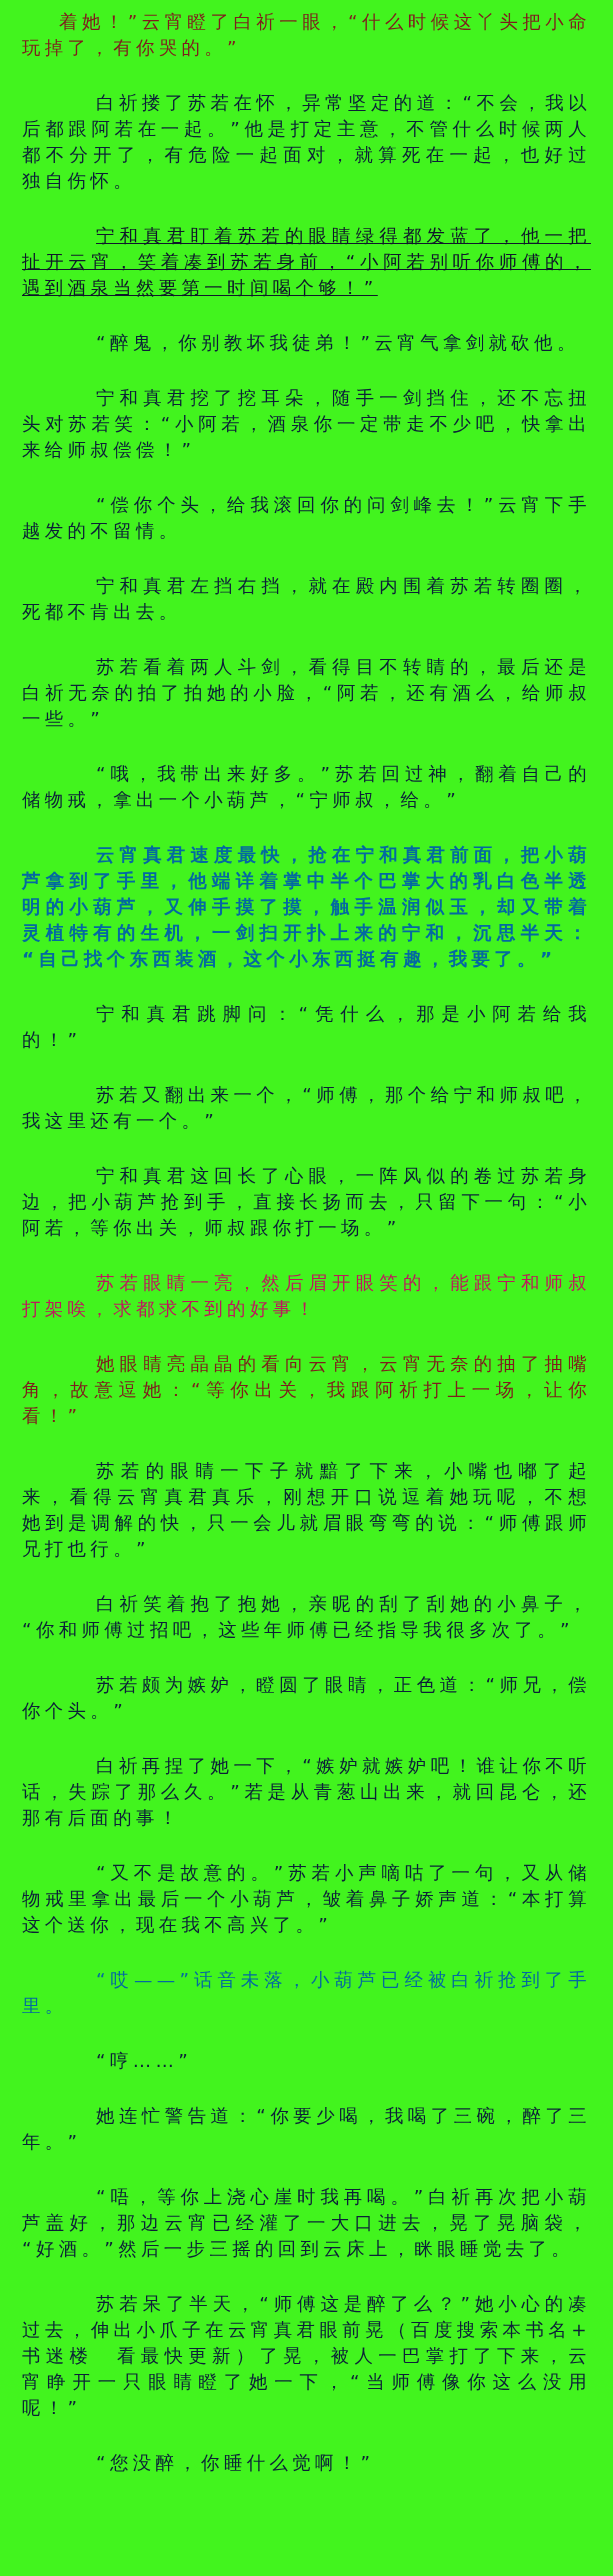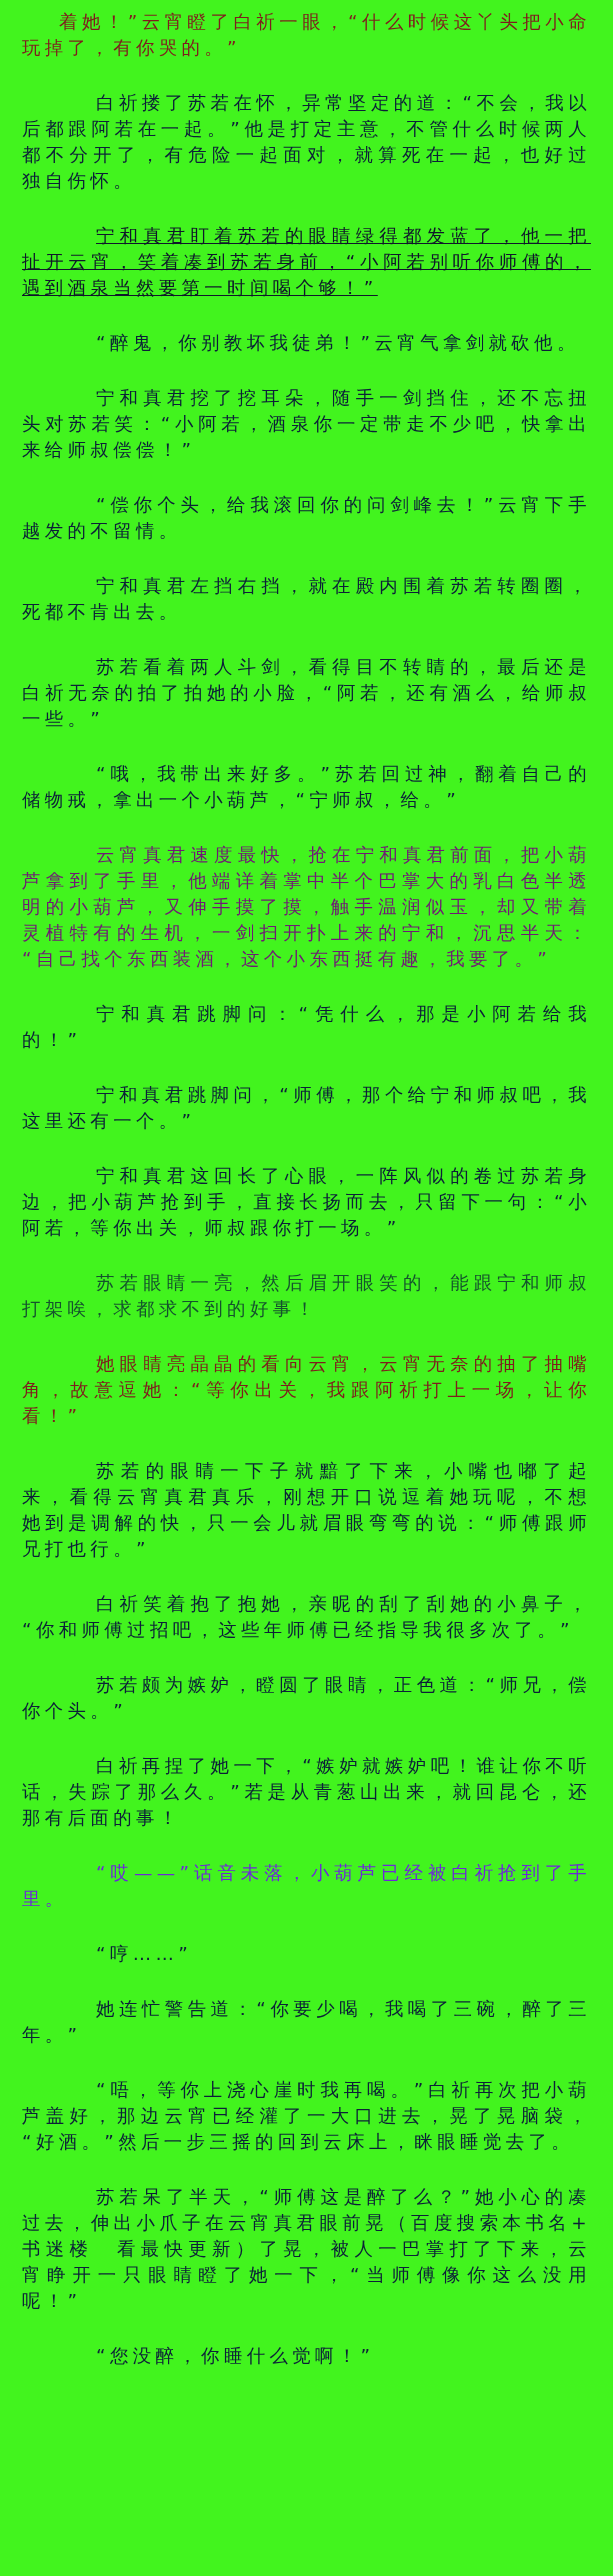--- a/index.html
+++ b/index.html
@@ -41,30 +41,31 @@
 <main class="page" id="paragraphs-container" style="color: rgb(12, 32, 56);">
     <p class="para small-indent" style="color: #7f1d1d;">着她！”云宵瞪了白祈一眼，“什么时候这丫头把小命玩掉了，有你哭的。”</p>
     <p class="para" style="color: rgb(12, 32, 56);">白祈搂了苏若在怀，异常坚定的道：“不会，我以后都跟阿若在一起。”他是打定主意，不管什么时候两人都不分开了，有危险一起面对，就算死在一起，也好过独自伤怀。</p>
     <p class="para" style="color: #0f172a; text-decoration: underline;">宁和真君盯着苏若的眼睛绿得都发蓝了，他一把扯开云宵，笑着凑到苏若身前，“小阿若别听你师傅的，遇到酒泉当然要第一时间喝个够！”</p>
     <p class="para" style="color: rgb(12, 32, 56);">“醉鬼，你别教坏我徒弟！”云宵气拿剑就砍他。</p>
     <p class="para" style="color: rgb(12, 32, 56);">宁和真君挖了挖耳朵，随手一剑挡住，还不忘扭头对苏若笑：“小阿若，酒泉你一定带走不少吧，快拿出来给师叔偿偿！”</p>
     <p class="para" style="color: rgb(12, 32, 56);">“偿你个头，给我滚回你的问剑峰去！”云宵下手越发的不留情。</p>
     <p class="para" style="color: rgb(12, 32, 56);">宁和真君左挡右挡，就在殿内围着苏若转圈圈，死都不肯出去。</p>
     <p class="para" style="color: rgb(12, 32, 56);">苏若看着两人斗剑，看得目不转睛的，最后还是白祈无奈的拍了拍她的小脸，“阿若，还有酒么，给师叔一些。”</p>
     <p class="para" style="color: rgb(12, 32, 56);">“哦，我带出来好多。”苏若回过神，翻着自己的储物戒，拿出一个小葫芦，“宁师叔，给。”</p>
-    <p class="para" style="color: #701a75;">云宵真君速度最快，抢在宁和真君前面，把小葫芦拿到了手里，他端详着掌中半个巴掌大的乳白色半透明的小葫芦，又伸手摸了摸，触手温润似玉，却又带着灵植特有的生机，一剑扫开扑上来的宁和，沉思半天：“自己找个东西装酒，这个小东西挺有趣，我要了。”</p>
+    <p class="para" style="color: #0369a1; font-weight: bold;">云宵真君速度最快，抢在宁和真君前面，把小葫芦拿到了手里，他端详着掌中半个巴掌大的乳白色半透明的小葫芦，又伸手摸了摸，触手温润似玉，却又带着灵植特有的生机，一剑扫开扑上来的宁和，沉思半天：“自己找个东西装酒，这个小东西挺有趣，我要了。”</p>
     <p class="para" style="color: rgb(12, 32, 56);">宁和真君跳脚问：“凭什么，那是小阿若给我的！”</p>
-    <p class="para" style="color: rgb(12, 32, 56);">宁和真君跳脚问，“师傅，那个给宁和师叔吧，我这里还有一个。”</p>
+    <p class="para" style="color: rgb(12, 32, 56);">苏若又翻出来一个，“师傅，那个给宁和师叔吧，我这里还有一个。”</p>
     <p class="para" style="color: rgb(12, 32, 56);">宁和真君这回长了心眼，一阵风似的卷过苏若身边，把小葫芦抢到手，直接长扬而去，只留下一句：“小阿若，等你出关，师叔跟你打一场。”</p>
-    <p class="para" style="color: #14532d;">苏若眼睛一亮，然后眉开眼笑的，能跟宁和师叔打架唉，求都求不到的好事！</p>
+    <p class="para" style="color: #be185d;">苏若眼睛一亮，然后眉开眼笑的，能跟宁和师叔打架唉，求都求不到的好事！</p>
     <p class="para" style="color: #7f1d1d;">她眼睛亮晶晶的看向云宵，云宵无奈的抽了抽嘴角，故意逗她：“等你出关，我跟阿祈打上一场，让你看！”</p>
     <p class="para" style="color: rgb(12, 32, 56);">苏若的眼睛一下子就黯了下来，小嘴也嘟了起来，看得云宵真君真乐，刚想开口说逗着她玩呢，不想她到是调解的快，只一会儿就眉眼弯弯的说：“师傅跟师兄打也行。”</p>
     <p class="para" style="color: rgb(12, 32, 56);">白祈笑着抱了抱她，亲昵的刮了刮她的小鼻子，“你和师傅过招吧，这些年师傅已经指导我很多次了。”</p>
     <p class="para" style="color: rgb(12, 32, 56);">苏若颇为嫉妒，瞪圆了眼睛，正色道：“师兄，偿你个头。”</p>
     <p class="para" style="color: rgb(12, 32, 56);">白祈再捏了她一下，“嫉妒就嫉妒吧！谁让你不听话，失踪了那么久。”若是从青葱山出来，就回昆仑，还那有后面的事！</p>
-    <p class="para" style="color: #6d28d9;">“哎——”话音未落，小葫芦已经被白祈抢到了手里。</p>
+    <p class="para" style="color: rgb(12, 32, 56);">“又不是故意的。”苏若小声嘀咕了一句，又从储物戒里拿出最后一个小葫芦，皱着鼻子娇声道：“本打算这个送你，现在我不高兴了。”</p>
+    <p class="para" style="color: #0369a1;">“哎——”话音未落，小葫芦已经被白祈抢到了手里。</p>
     <p class="para" style="color: rgb(12, 32, 56);">“哼……”</p>
     <p class="para" style="color: rgb(12, 32, 56);">她连忙警告道：“你要少喝，我喝了三碗，醉了三年。”</p>
     <p class="para" style="color: rgb(12, 32, 56);">“唔，等你上浇心崖时我再喝。”白祈再次把小葫芦盖好，那边云宵已经灌了一大口进去，晃了晃脑袋，“好酒。”然后一步三摇的回到云床上，眯眼睡觉去了。</p>
     <p class="para" style="color: rgb(12, 32, 56);">苏若呆了半天，“师傅这是醉了么？”她小心的凑过去，伸出小爪子在云宵真君眼前晃（百度搜索本书名+ 书迷楼　看最快更新）了晃，被人一巴掌打了下来，云宵睁开一只眼睛瞪了她一下，“当师傅像你这么没用呢！”</p>
     <p class="para" style="color: rgb(12, 32, 56);">“您没醉，你睡什么觉啊！”</p>
   </main>
 
 
 </body></html>

